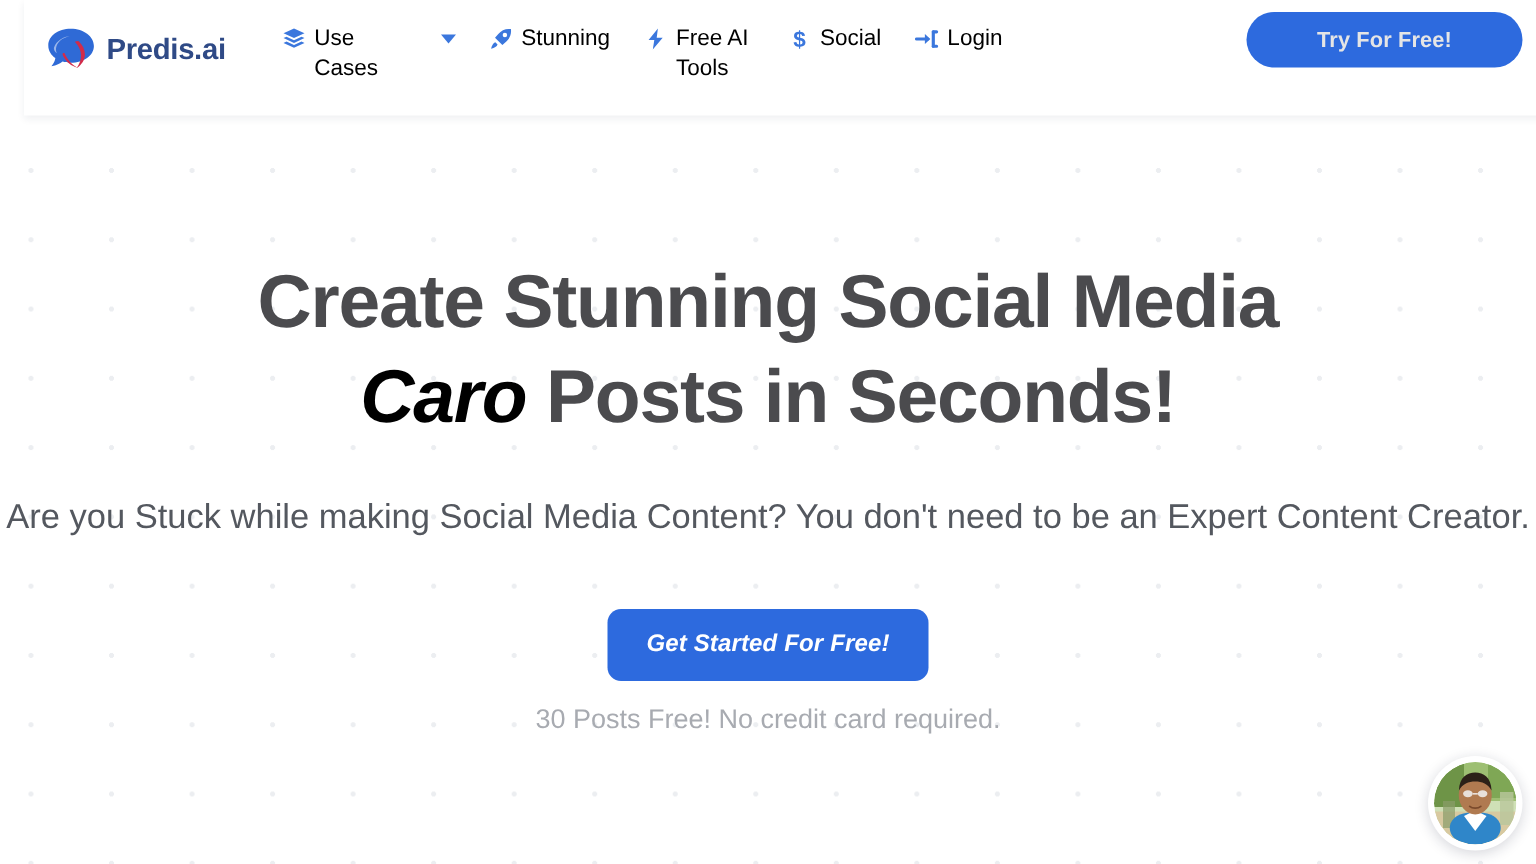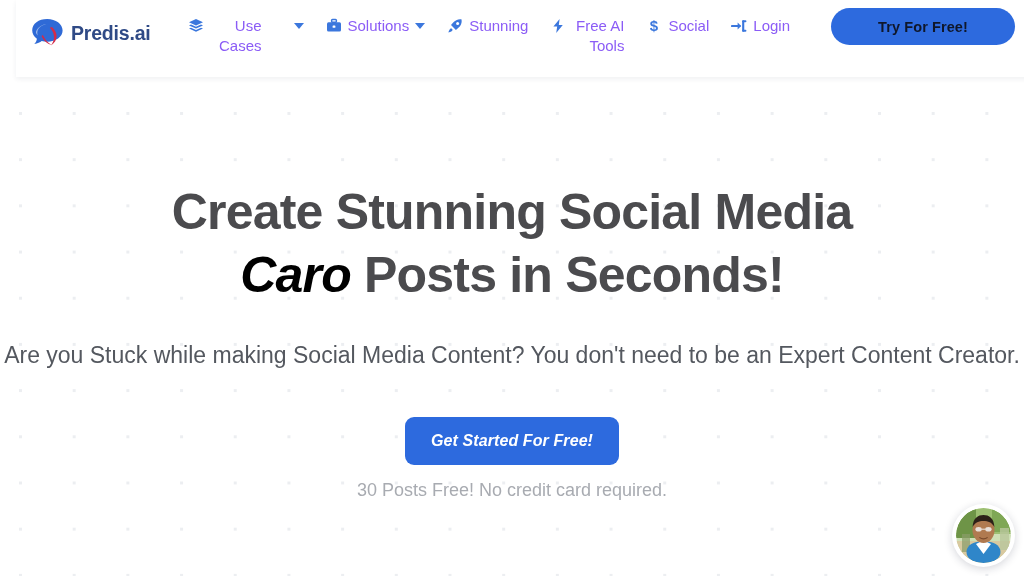--- a/index.html
+++ b/index.html
@@ -91,22 +91,21 @@
     text-decoration: none;
     padding: 0 11px;
     cursor: pointer;
     white-space: normal;
   }
   .nav-item .nav-ico {
     flex: 0 0 auto;
     margin-top: 2px;
   }
   .nav-label {
-    color: #8b5cf6;
-    text-align: right;
+    color: #000000;
   }
   .nav-label.wrap {
     max-width: 52px;
     display: inline-block;
   }
   .nav-caret {
     display: inline-block;
     width: 0;
     height: 0;
     border-left: 5px solid transparent;
@@ -121,33 +120,33 @@
 
   .try-btn {
     position: absolute;
     left: 815px;
     top: 8px;
     width: 184px;
     height: 37px;
     border: none;
     border-radius: 19px;
     background: #2d6ade;
-    color: #0f172a;
+    color: #e5e5e5;
     font-size: 14.5px;
     font-weight: 700;
     font-family: "Liberation Sans", sans-serif;
     cursor: pointer;
     letter-spacing: 0.1px;
   }
 
   
   .hero {
     position: absolute;
     left: 0;
-    top: 85px;
+    top: 74px;
     width: 1024px;
     text-align: center;
     z-index: 5;
   }
 
   .headline {
     margin: 0;
     padding-top: 96px;
     font-size: 50px;
     line-height: 63px;
@@ -241,29 +240,20 @@
       <a class="nav-item" href="#">
         <svg class="nav-ico" width="16" height="16" viewBox="0 0 16 16">
           <path d="M8 1 L15 4.2 L8 7.4 L1 4.2 Z" fill="#3b77dd"></path>
           <path d="M1 7.4 L8 10.6 L15 7.4 L13 6.5 L8 8.8 L3 6.5 Z" fill="#3b77dd"></path>
           <path d="M1 10.6 L8 13.8 L15 10.6 L13 9.7 L8 12 L3 9.7 Z" fill="#3b77dd"></path>
         </svg>
         <span class="nav-label wrap">Use Cases</span>
         <span class="nav-caret detached"></span>
       </a>
 
-      <a class="nav-item" href="#">
-        <svg class="nav-ico" width="16" height="16" viewBox="0 0 16 16">
-          <rect x="5.6" y="1.6" width="4.8" height="2.6" rx="0.9" fill="none" stroke="#3b77dd" stroke-width="1.5"></rect>
-          <rect x="1" y="4.2" width="14" height="9.4" rx="1.5" fill="#3b77dd"></rect>
-          <rect x="6.6" y="7.6" width="2.8" height="2.2" rx="0.5" fill="#ffffff"></rect>
-        </svg>
-        <span class="nav-label">Solutions</span>
-        <span class="nav-caret"></span>
-      </a>
 
       <a class="nav-item" href="#">
         <svg class="nav-ico" width="16" height="16" viewBox="0 0 16 16">
           <path d="M14.6 1.4c-3.4 -0.5 -6.3 0.8 -8.4 3.2L4.0 7.1 8.9 12l2.5 -2.2c2.4 -2.1 3.7 -5 3.2 -8.4z" fill="#3b77dd"></path>
           <path d="M4.2 10.2c-1.3 0.5 -2.3 1.9 -2.8 4.3 2.4 -0.5 3.8 -1.5 4.3 -2.8z" fill="#3b77dd"></path>
           <circle cx="10.6" cy="5.4" r="1.5" fill="#ffffff"></circle>
         </svg>
         <span class="nav-label">Stunning</span>
       </a>
 

